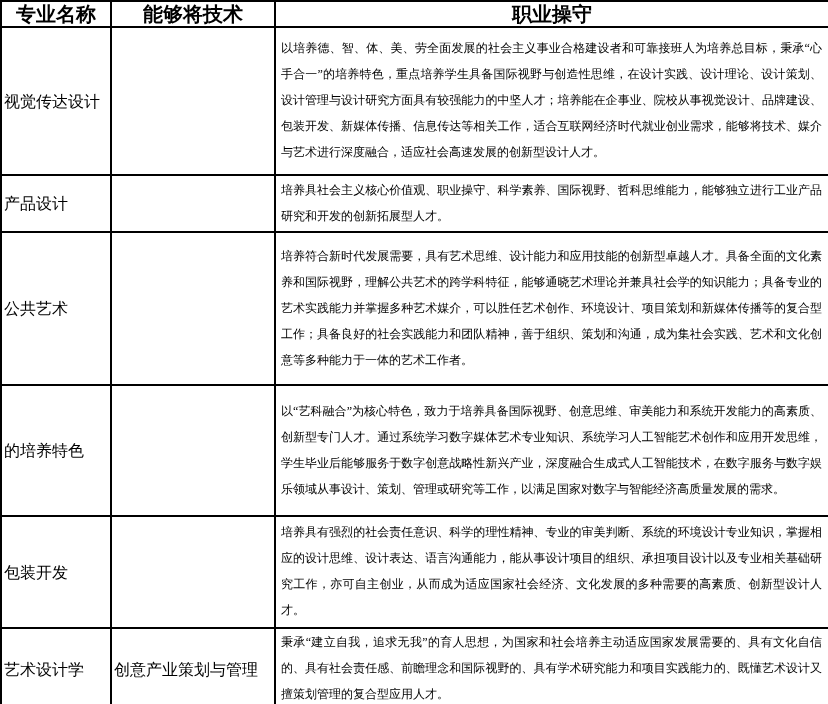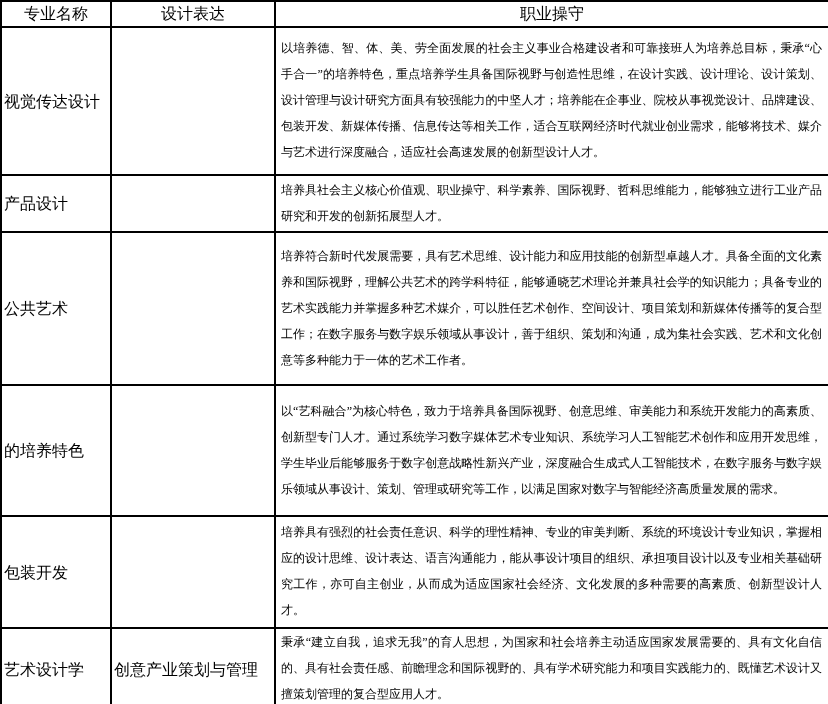--- a/index.html
+++ b/index.html
@@ -26,22 +26,22 @@
     border: 2px solid #000000;
     vertical-align: middle;
     overflow: hidden;
   }
   col.c-major { width: 110px; }
   col.c-direction { width: 164px; }
   col.c-objective { width: 554px; }
 
   th.hdr {
     height: 22px;
-    font-size: 16px;
-    font-weight: normal;
+    font-size: 20px;
+    font-weight: bold;
     text-align: center;
     padding: 1px 2px;
     line-height: 18px;
   }
   td.name-cell,
   td.direction-cell {
     text-align: left;
     font-size: 16px;
     line-height: 19px;
     padding: 2px 2px;
@@ -66,39 +66,39 @@
 
 <table class="majors">
   <colgroup>
     <col class="c-major">
     <col class="c-direction">
     <col class="c-objective">
   </colgroup>
   <thead>
     <tr>
       <th class="hdr">专业名称</th>
-      <th class="hdr">设计表达</th>
+      <th class="hdr">能够将技术</th>
       <th class="hdr">职业操守</th>
     </tr>
   </thead>
   <tbody>
     <tr class="r1">
       <td class="name-cell">视觉传达设计</td>
       <td class="direction-cell"></td>
       <td class="objective-cell">以培养德、智、体、美、劳全面发展的社会主义事业合格建设者和可靠接班人为培养总目标，秉承“心手合一”的培养特色，重点培养学生具备国际视野与创造性思维，在设计实践、设计理论、设计策划、设计管理与设计研究方面具有较强能力的中坚人才；培养能在企事业、院校从事视觉设计、品牌建设、包装开发、新媒体传播、信息传达等相关工作，适合互联网经济时代就业创业需求，能够将技术、媒介与艺术进行深度融合，适应社会高速发展的创新型设计人才。</td>
     </tr>
     <tr class="r2">
       <td class="name-cell">产品设计</td>
       <td class="direction-cell"></td>
       <td class="objective-cell">培养具社会主义核心价值观、职业操守、科学素养、国际视野、哲科思维能力，能够独立进行工业产品研究和开发的创新拓展型人才。</td>
     </tr>
     <tr class="r3">
       <td class="name-cell">公共艺术</td>
       <td class="direction-cell"></td>
-      <td class="objective-cell">培养符合新时代发展需要，具有艺术思维、设计能力和应用技能的创新型卓越人才。具备全面的文化素养和国际视野，理解公共艺术的跨学科特征，能够通晓艺术理论并兼具社会学的知识能力；具备专业的艺术实践能力并掌握多种艺术媒介，可以胜任艺术创作、空间设计、项目策划和新媒体传播等的复合型工作；在数字服务与数字娱乐领域从事设计，善于组织、策划和沟通，成为集社会实践、艺术和文化创意等多种能力于一体的艺术工作者。</td>
+      <td class="objective-cell">培养符合新时代发展需要，具有艺术思维、设计能力和应用技能的创新型卓越人才。具备全面的文化素养和国际视野，理解公共艺术的跨学科特征，能够通晓艺术理论并兼具社会学的知识能力；具备专业的艺术实践能力并掌握多种艺术媒介，可以胜任艺术创作、环境设计、项目策划和新媒体传播等的复合型工作；具备良好的社会实践能力和团队精神，善于组织、策划和沟通，成为集社会实践、艺术和文化创意等多种能力于一体的艺术工作者。</td>
     </tr>
     <tr class="r4">
       <td class="name-cell">的培养特色</td>
       <td class="direction-cell"></td>
       <td class="objective-cell">以“艺科融合”为核心特色，致力于培养具备国际视野、创意思维、审美能力和系统开发能力的高素质、创新型专门人才。通过系统学习数字媒体艺术专业知识、系统学习人工智能艺术创作和应用开发思维，学生毕业后能够服务于数字创意战略性新兴产业，深度融合生成式人工智能技术，在数字服务与数字娱乐领域从事设计、策划、管理或研究等工作，以满足国家对数字与智能经济高质量发展的需求。</td>
     </tr>
     <tr class="r5">
       <td class="name-cell">包装开发</td>
       <td class="direction-cell"></td>
       <td class="objective-cell">培养具有强烈的社会责任意识、科学的理性精神、专业的审美判断、系统的环境设计专业知识，掌握相应的设计思维、设计表达、语言沟通能力，能从事设计项目的组织、承担项目设计以及专业相关基础研究工作，亦可自主创业，从而成为适应国家社会经济、文化发展的多种需要的高素质、创新型设计人才。</td>

